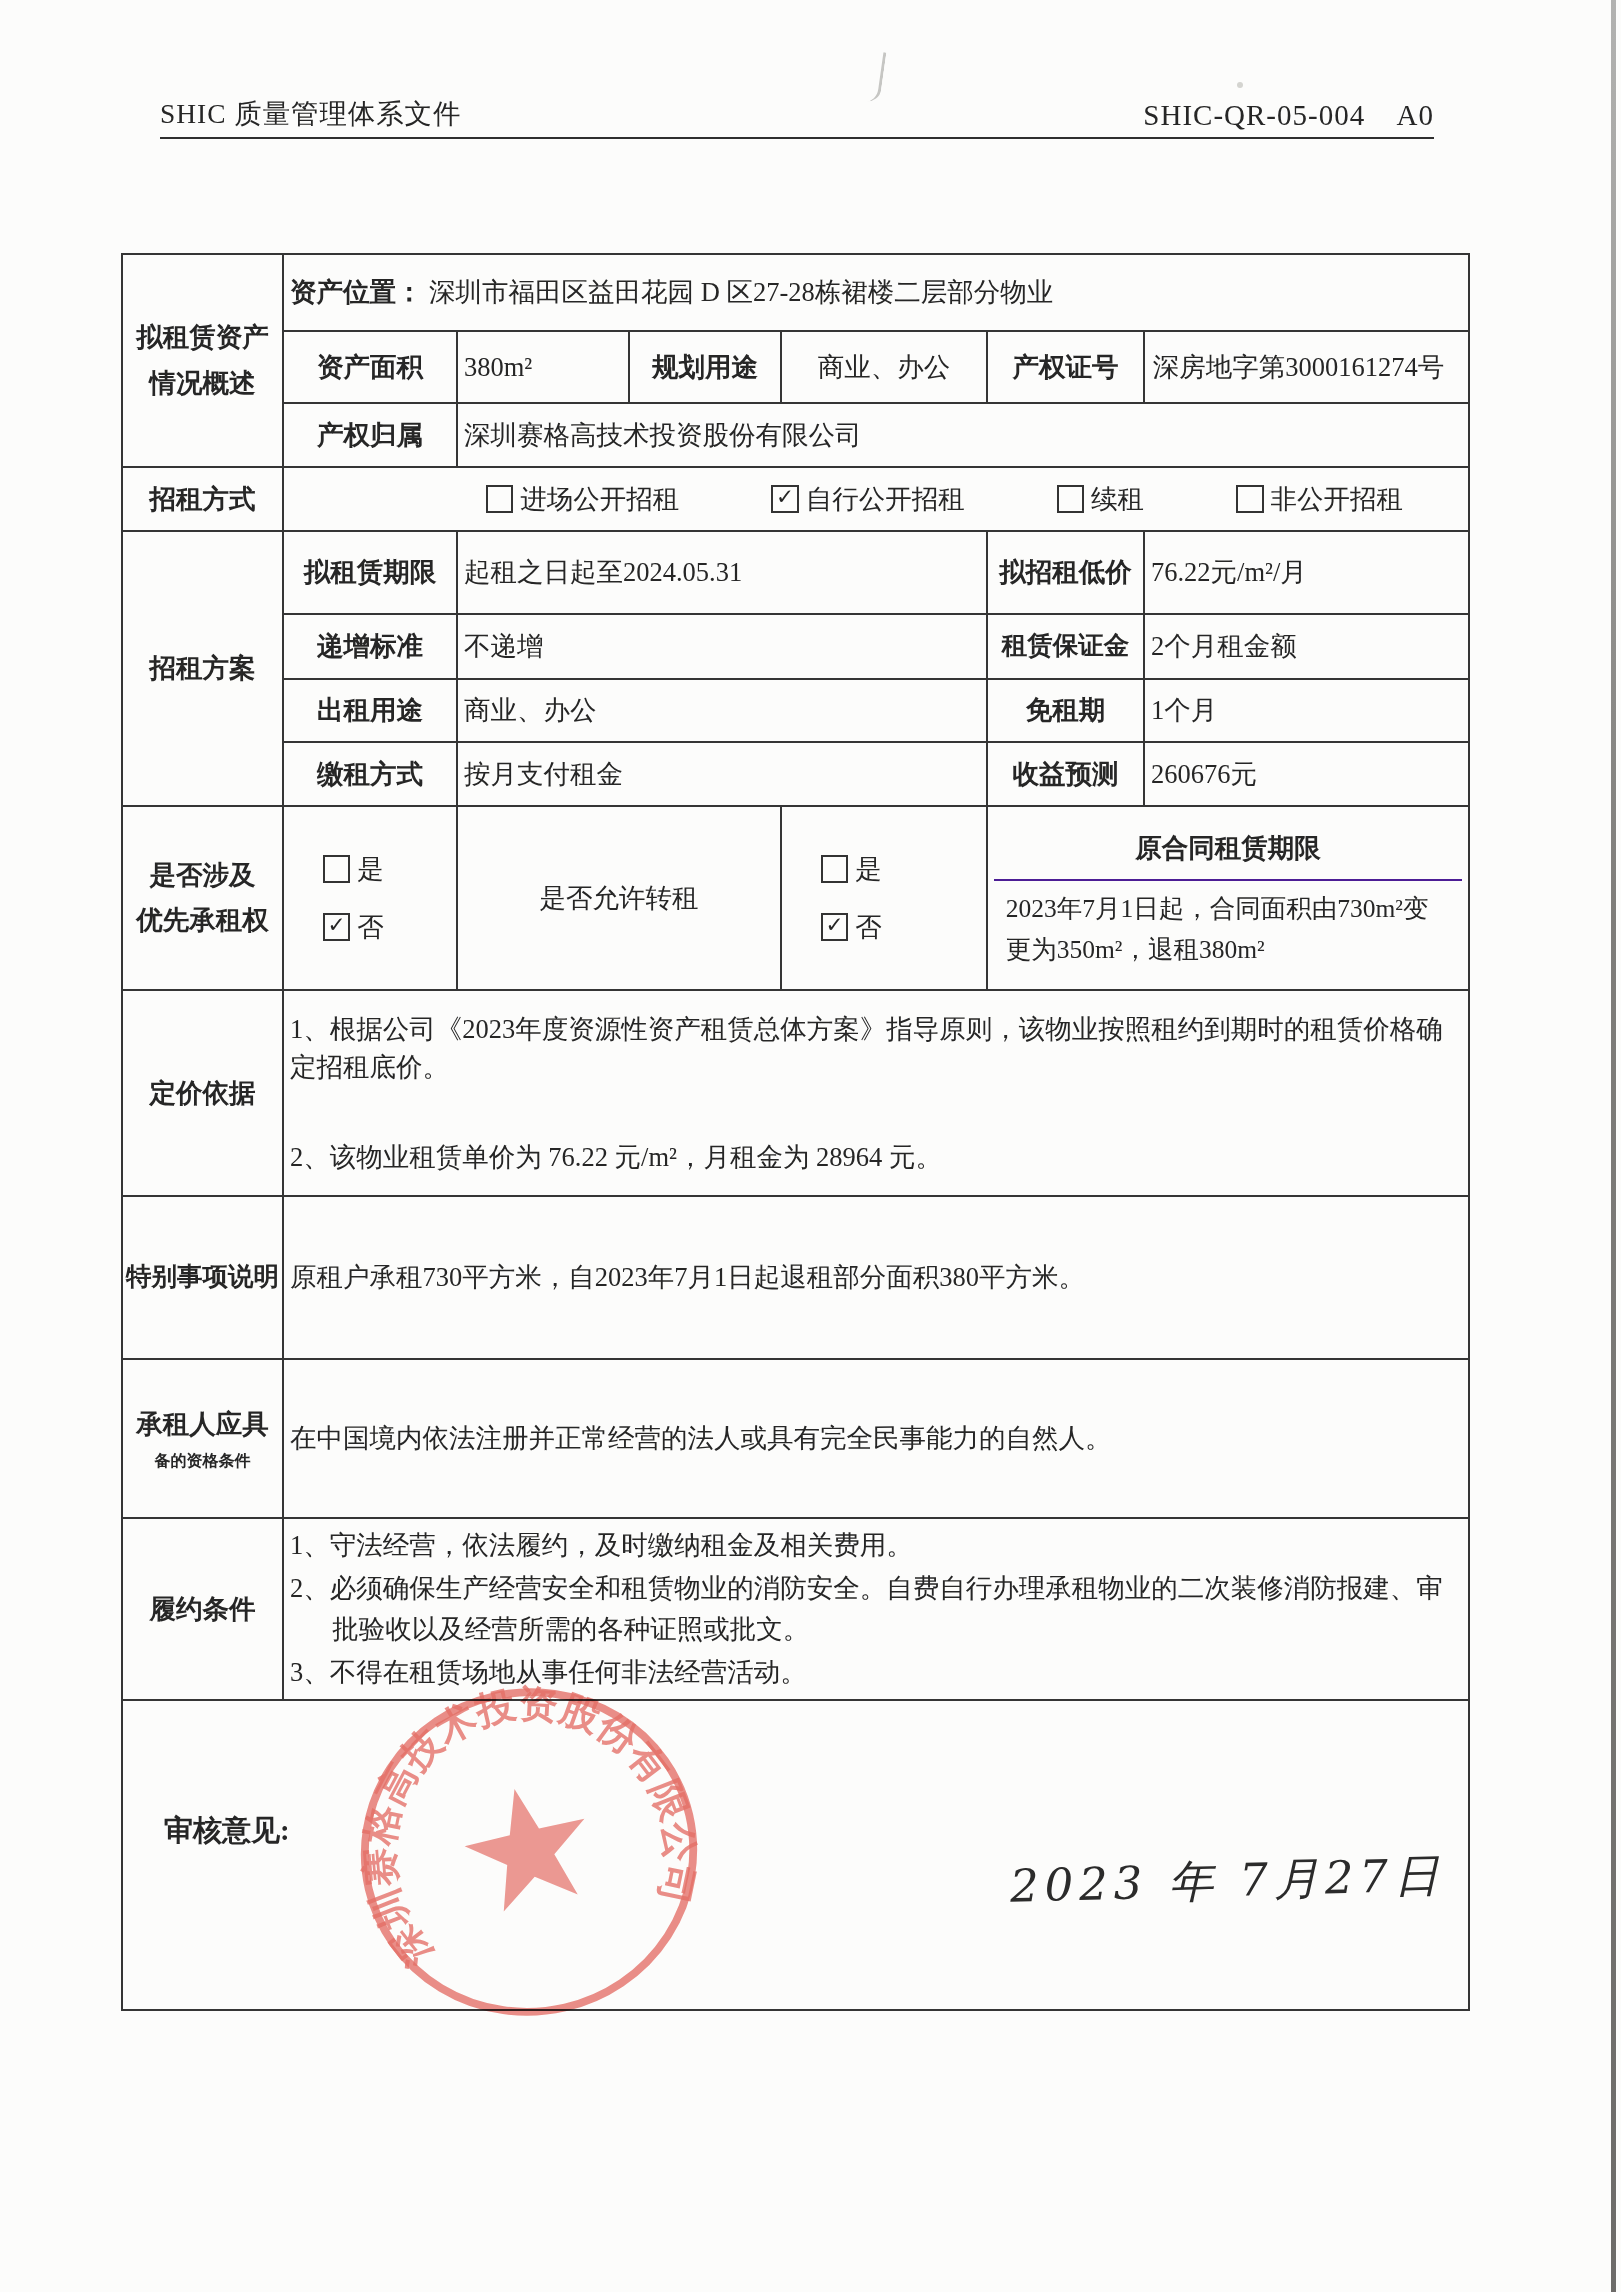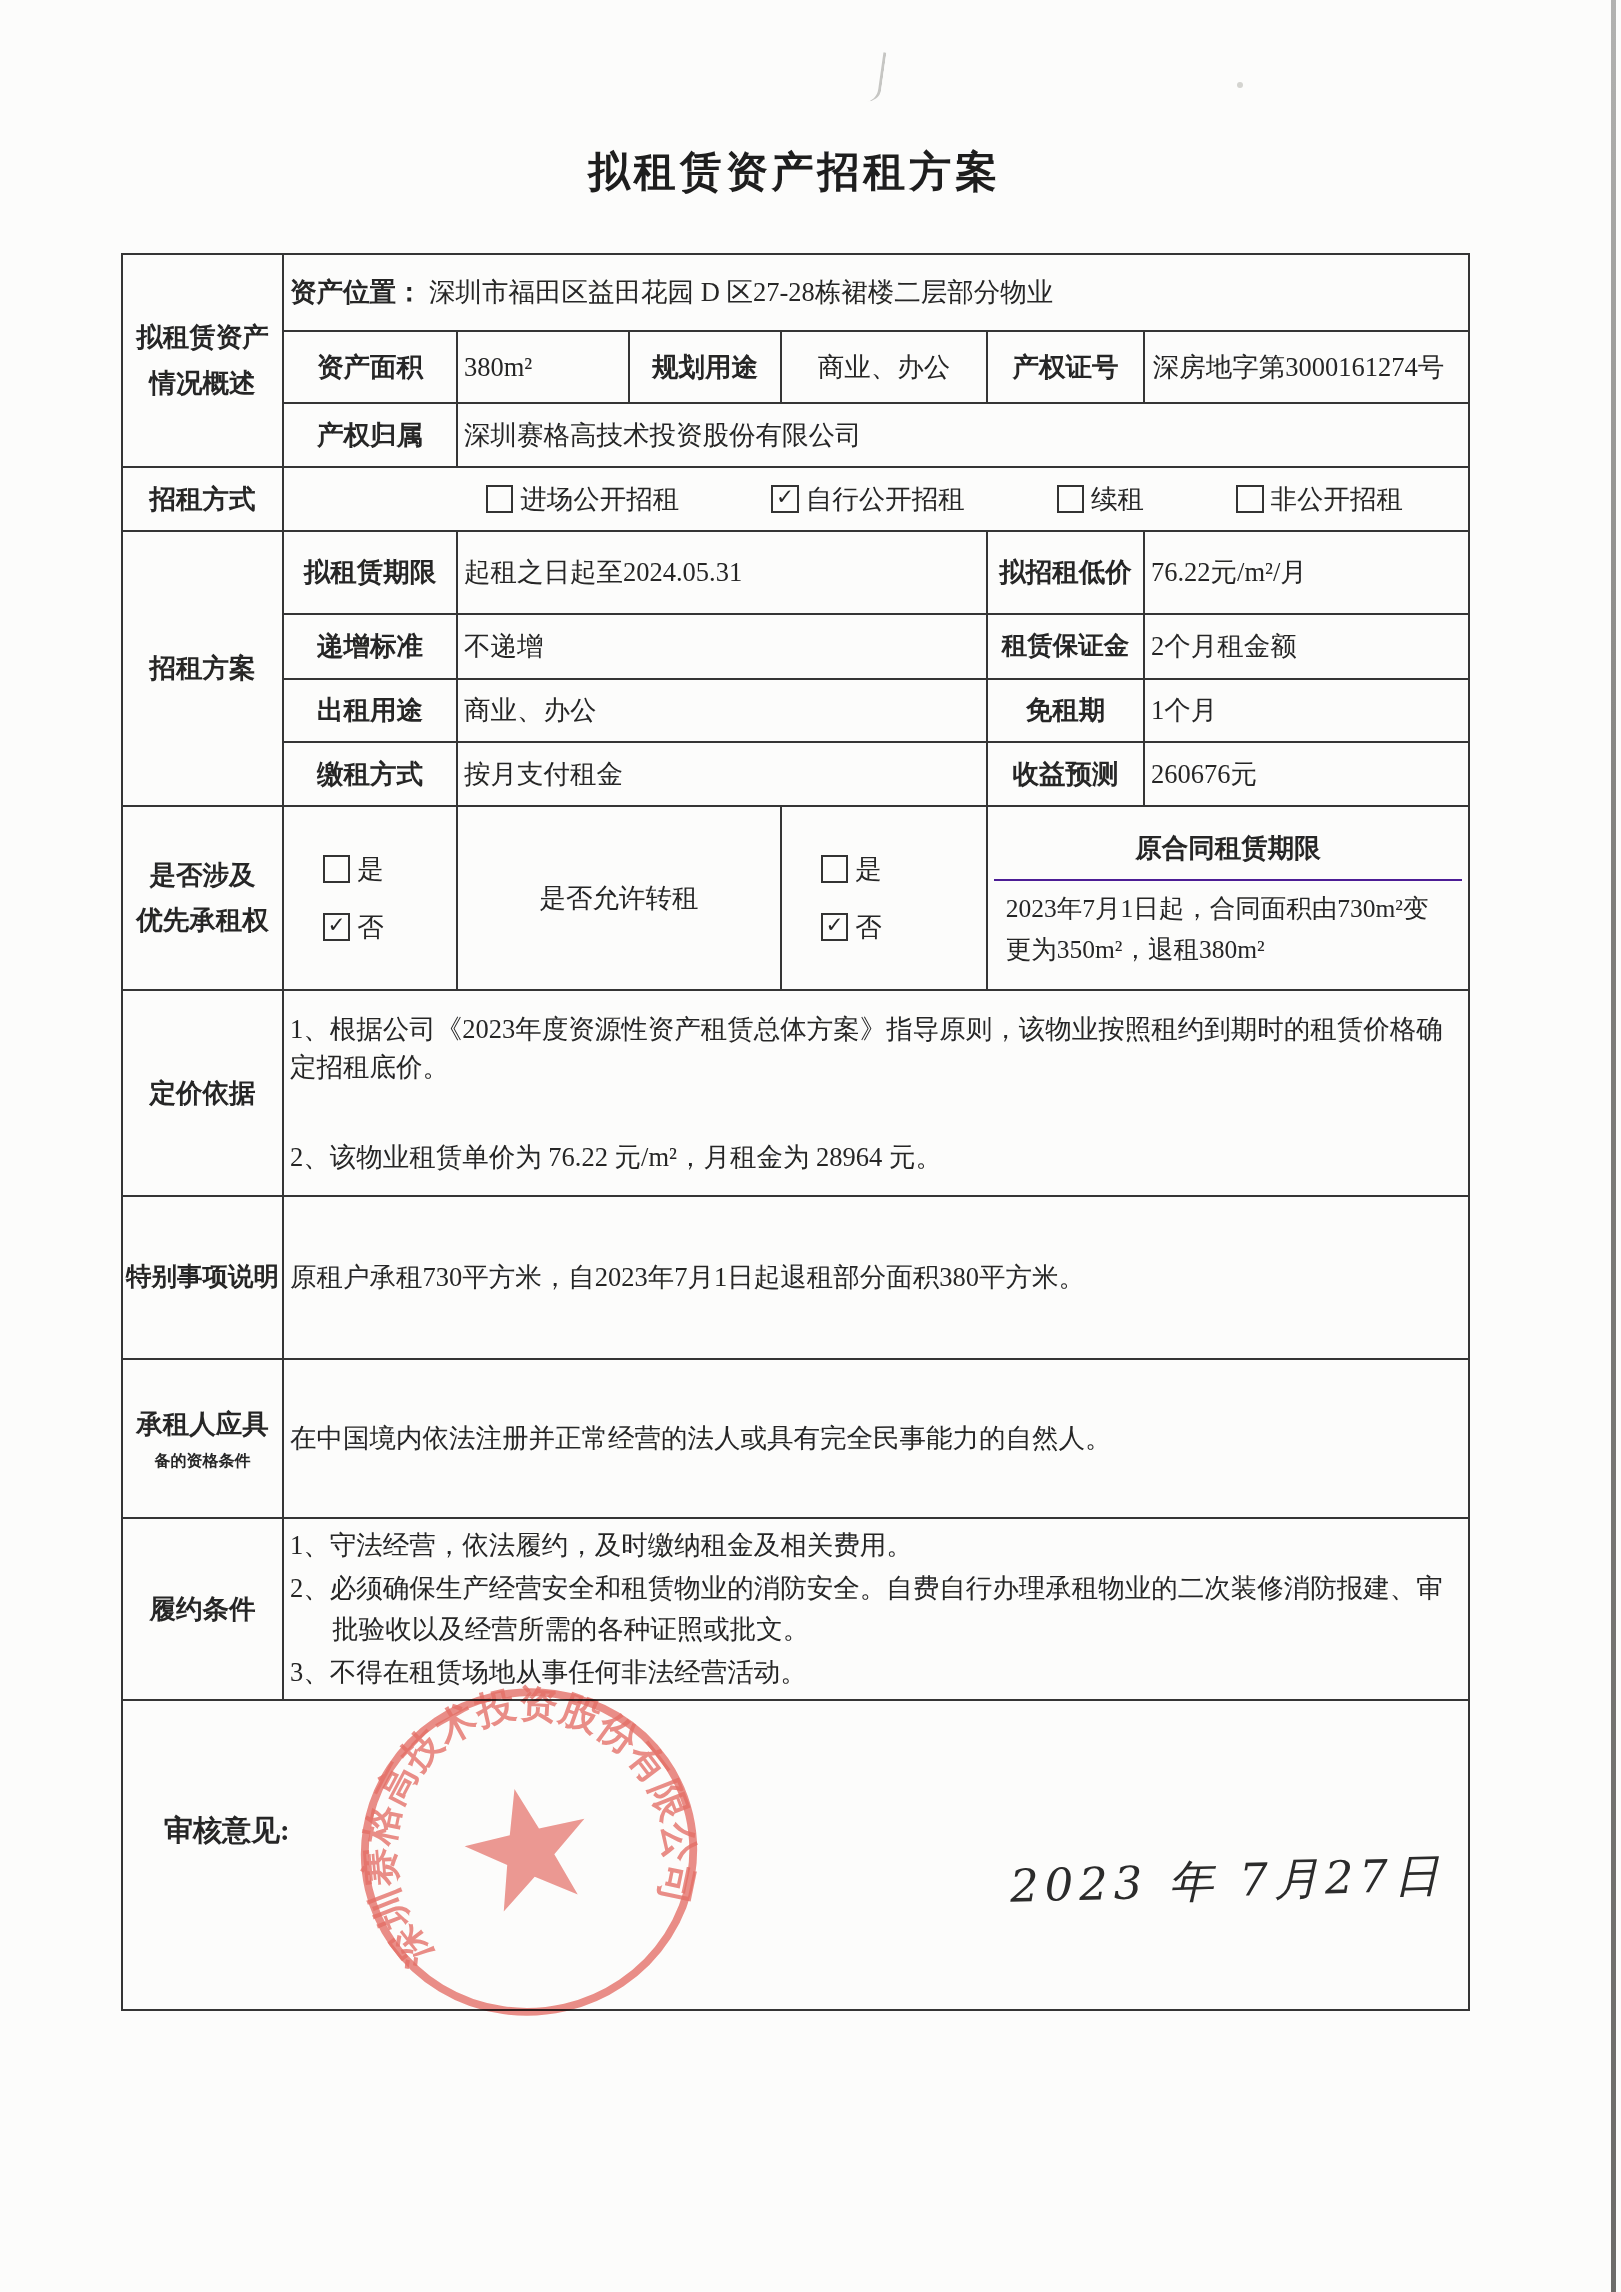--- a/index.html
+++ b/index.html
@@ -86,22 +86,25 @@
     border-right:3.9px solid #b9b9b6;border-radius:0 0 13.7px 0;
     transform:rotate(8deg);opacity:.8;
   }
   .speck-b{position:absolute;left:1237px;top:82px;width:5.9px;height:5.9px;background:#d4d4d0;border-radius:50%;}
 </style>
 </head>
 <body>
 
 <div class="page">
 
-
-  <div class="doc-title">拟租赁资产招租方案</div>
+  <div class="doc-header">
+    <span class="hdr-left">SHIC 质量管理体系文件</span>
+    <span class="hdr-right">SHIC-QR-05-004    A0</span>
+  </div>
+
 
   <table class="form">
     <colgroup>
       <col style="width:161px">
         <col style="width:174px">
         <col style="width:172px">
       <col style="width:152px">
         <col style="width:206px">
         <col style="width:157px">
         <col style="width:325px">

